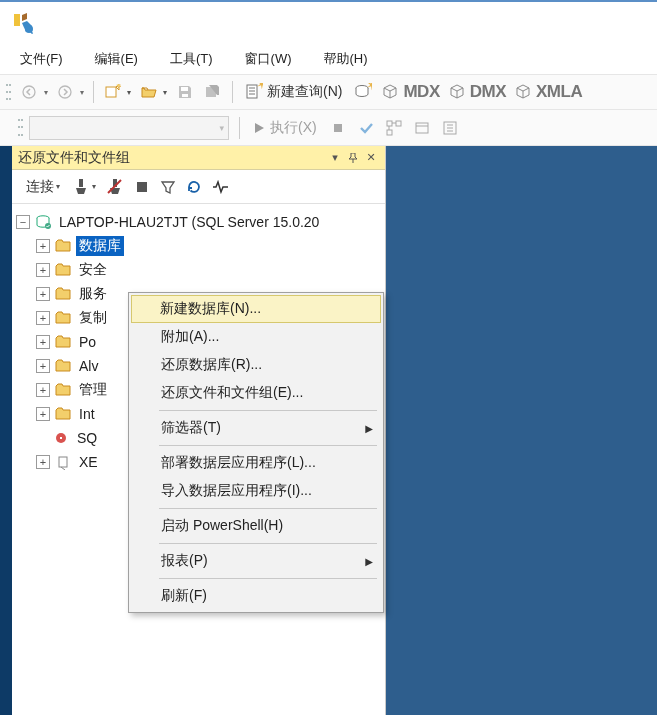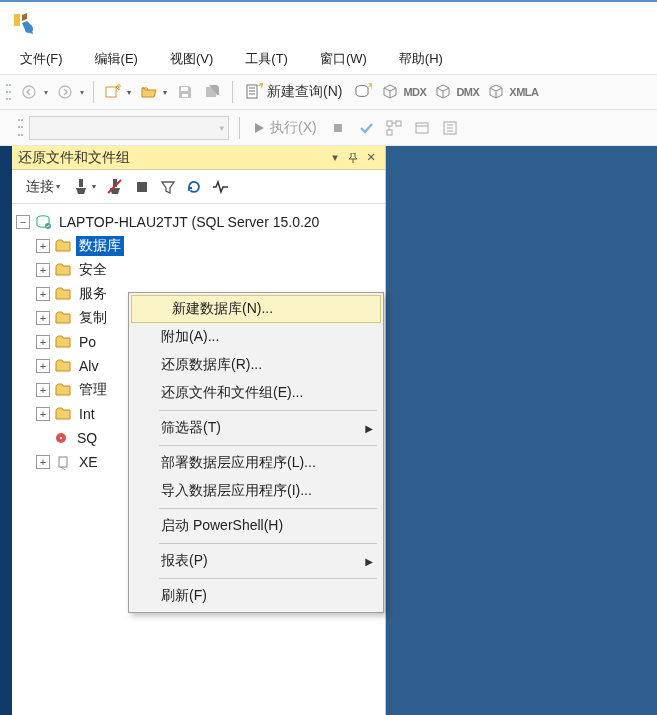--- a/index.html
+++ b/index.html
@@ -16,21 +16,21 @@
 
   
   .toolbar { height: 36px; display: flex; align-items: center; padding: 0 6px; background: #fafafa; border-top: 1px solid #e6e6e6; border-bottom: 1px solid #e6e6e6; gap: 2px; position: relative; }
   .toolbar .tbtn { width: 26px; height: 26px; display: flex; align-items: center; justify-content: center; color: #4a6; cursor: default; border: 1px solid transparent; }
   .toolbar .tbtn.disabled { color: #b0b0b0; opacity: .85; }
   .toolbar .tbtn.withdrop { width: 34px; justify-content: flex-start; padding-left: 4px; position: relative; }
   .toolbar .tbtn.withdrop .drop { position: absolute; right: 2px; font-size: 8px; color: #555; }
   .toolbar .sep { width: 1px; height: 22px; background: #ccc; margin: 0 4px; }
   .toolbar .textbtn { display: flex; align-items: center; height: 26px; padding: 0 6px; gap: 4px; color: #333; }
   .toolbar .textbtn.disabled { color: #a0a0a0; }
-  .toolbar .iconlabel { font-size: 11px; color: #777; letter-spacing: -0.5px; font-weight: bold; }
+  .toolbar .iconlabel { font-size: 17px; color: #777; letter-spacing: -0.5px; font-weight: bold; }
   .toolbar .grip { width: 7px; height: 22px; display: flex; flex-direction: column; justify-content: space-around; margin-right: 2px; }
   .toolbar .grip span { width: 2px; height: 2px; background: #9aa; border-radius: 1px; box-shadow: 3px 0 0 #9aa; }
 
   .toolbar.second { border-top: none; }
   .combo { width: 200px; height: 24px; border: 1px solid #d0d0d0; background: #fff; margin-right: 4px; display: flex; align-items: center; justify-content: flex-end; padding-right: 4px; color: #777; }
   .combo.disabled { background: #f4f4f4; color: #bbb; }
   .toolbar.second { padding-left: 18px; }
 
   
   .content { position: absolute; top: 146px; left: 0; right: 0; bottom: 0; display: flex; }
@@ -55,21 +55,21 @@
   .expander { width: 14px; height: 14px; border: 1px solid #9a9a9a; display: flex; align-items: center; justify-content: center; font-size: 11px; line-height: 1; color: #555; background: #fff; margin-right: 4px; cursor: default; flex-shrink: 0;}
   .node-icon { width: 18px; height: 18px; display: flex; align-items: center; justify-content: center; margin-right: 4px; flex-shrink: 0; }
   .node-label { padding: 1px 3px; }
   .node-label.selected { background: #0a63c2; color: #fff; }
   .folder-icon { color: #e8b44a; }
 
   
   .ctxmenu { position: absolute; top: 292px; left: 128px; width: 256px; background: #f2f2f2; border: 1px solid #a0a0a0; box-shadow: 3px 3px 6px rgba(0,0,0,.25); padding: 2px; }
   .ctxmenu .mi { height: 28px; display: flex; align-items: center; padding: 0 22px 0 30px; color: #222; cursor: default; position: relative; font-size: 14px;}
   .ctxmenu .mi .arrow { position: absolute; right: 8px; font-size: 10px; color: #333; }
-  .ctxmenu .mi.hover { background: #faf3c6; border: 1px solid #d6c86e; padding-left: 40px; padding-right: 21px; height: 28px; }
+  .ctxmenu .mi.hover { background: #faf3c6; border: 1px solid #d6c86e; padding-left: 28px; padding-right: 21px; height: 28px; }
   .ctxmenu .msep { height: 1px; background: #c8c8c8; margin: 3px 4px 3px 28px; }
 
 </style>
 </head>
 <body>
 
 <div class="titlebar">
   <span class="app-icon">
     <svg width="22" height="22" viewBox="0 0 22 22">
       <rect x="2" y="2" width="6" height="12" fill="#f0c23b"></rect>
@@ -77,21 +77,20 @@
       <path d="M10 11 L15 9 L20 14 L14 20 Z" fill="#3c8ac9"></path>
       <circle cx="17" cy="17" r="4" fill="#3c8ac9"></circle>
       <rect x="19" y="19" width="3" height="1.5" transform="rotate(45 19 19)" fill="#3c8ac9"></rect>
     </svg>
   </span>
 </div>
 
 <div class="menubar">
   <span class="mitem">文件(F)</span>
   <span class="mitem">编辑(E)</span>
-  <span class="mitem">视图(V)</span>
   <span class="mitem">工具(T)</span>
   <span class="mitem">窗口(W)</span>
   <span class="mitem">帮助(H)</span>
 </div>
 
 <div class="toolbar">
   <div class="grip">
       <span></span>
       <span></span>
       <span></span>

